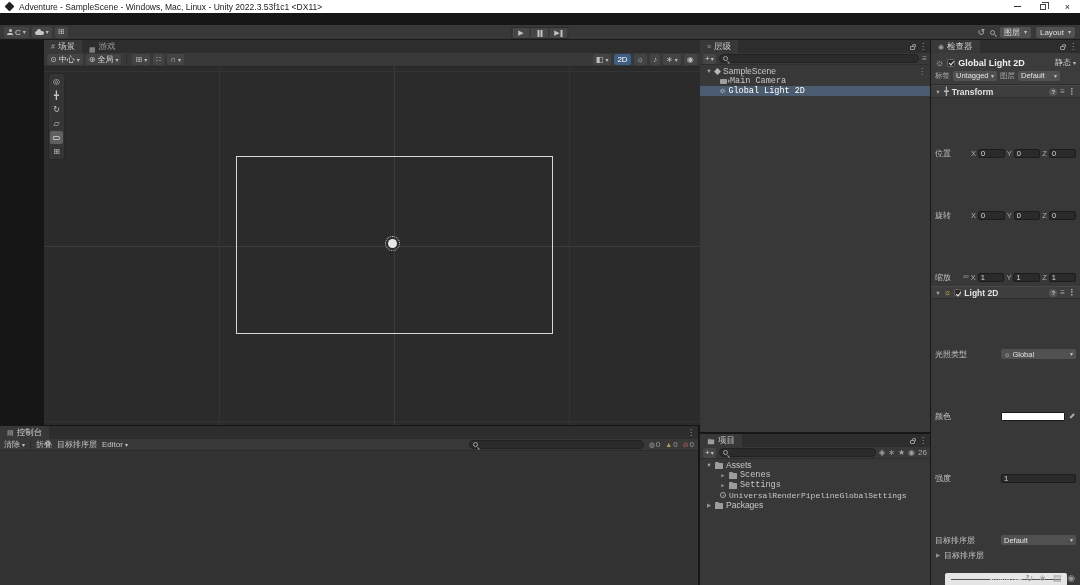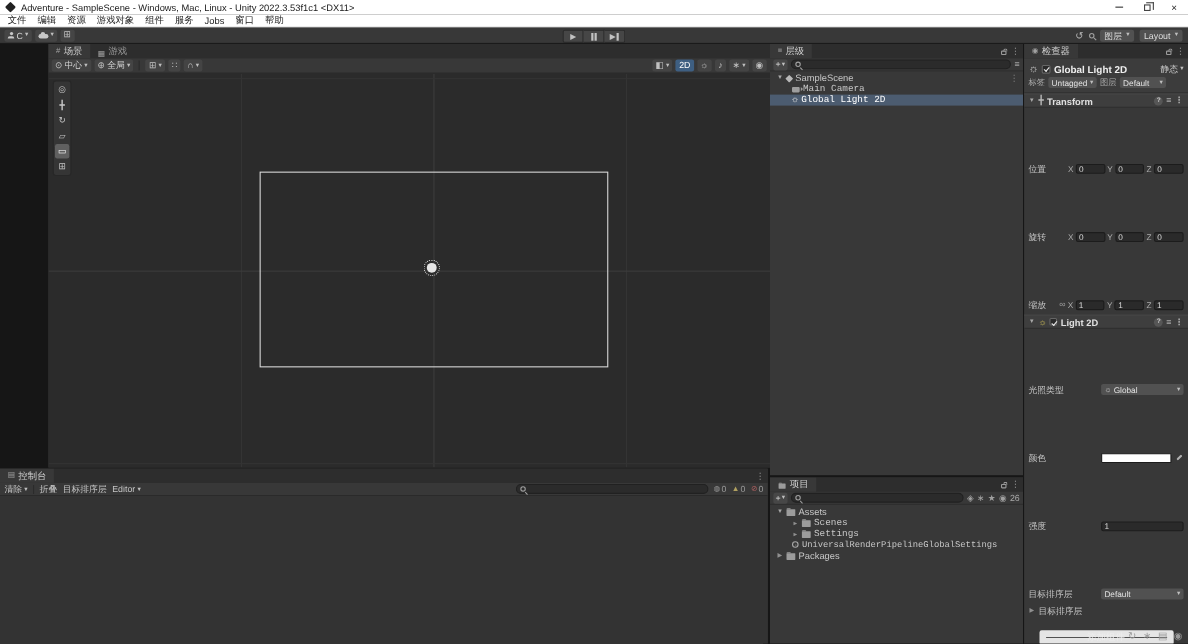--- a/index.html
+++ b/index.html
@@ -99,21 +99,21 @@
 .console-body{position:absolute;left:0;top:25px;right:0;bottom:0;background:#333333;}
 
 .inspector-panel{left:931px;top:40px;width:149px;height:545px;}
 .insp-head{padding:3px 4px 3px 4px;background:#3C3C3C;border-bottom:1px solid #2E2E2E;}
 .insp-title-row{display:flex;align-items:center;gap:3px;height:13px;}
 .go-icon{font-size:10px;color:#C8C8C8;line-height:1;}
 .checkbox{width:8px;height:8px;background:#2A2A2A;border:1px solid #666;border-radius:1.5px;position:relative;flex-shrink:0;}
 .checkbox.checked::after{content:'';position:absolute;left:2px;top:0.5px;width:2px;height:4px;border:solid #E8E8E8;border-width:0 1.5px 1.5px 0;transform:rotate(40deg);}
 .go-name{font-size:9px;font-weight:bold;color:#EFEFEF;flex:1;white-space:nowrap;overflow:hidden;}
 .static-dd{display:flex;align-items:center;gap:2px;font-size:8px;color:#CFCFCF;}
-.taglayer-row{display:flex;align-items:flex-start;gap:3px;height:11px;font-size:7.5px;color:#ABABAB;margin-top:1px;}
+.taglayer-row{display:flex;align-items:center;gap:3px;height:11px;font-size:7.5px;color:#ABABAB;margin-top:1px;}
 .dd{height:10px;background:#515151;border-radius:2px;display:flex;align-items:center;justify-content:space-between;padding:0 3px;font-size:7.5px;color:#E2E2E2;gap:2px;}
 .dd .dd-ico{font-size:7px;color:#D8D8D8;line-height:1;}
 .comp-header{height:13px;background:#3E3E3E;border-top:1px solid #474747;border-bottom:1px solid #2E2E2E;display:flex;align-items:center;gap:3px;padding:0 4px;font-size:8.5px;font-weight:bold;color:#E0E0E0;}
 .hdr-icons{margin-left:auto;display:flex;align-items:center;gap:3px;color:#A8A8A8;font-size:8px;}
 .help-icon{width:8px;height:8px;border-radius:50%;background:#565656;color:#D0D0D0;font-size:6px;display:flex;align-items:center;justify-content:center;}
 .comp-icon{font-size:8px;color:#B8B8B8;line-height:1;}
 .comp-icon.yellow{color:#D8C65A;}
 .irow{display:flex;align-items:center;gap:2px;padding:1.5px 4px;font-size:8px;color:#C4C4C4;margin-top:48px;}
 .ilabel{width:34px;flex-shrink:0;}
 .ilabel.wide{width:64px;}
@@ -143,31 +143,20 @@
       <span class="win-btn">
           <span class="min-glyph"></span>
         </span>
       <span class="win-btn">
           <span class="restore-glyph"></span>
         </span>
       <span class="win-btn">×</span>
     </span>
   </div>
 
-  <div class="menubar">
-    <span class="menu-item">文件</span>
-    <span class="menu-item">编辑</span>
-    <span class="menu-item">资源</span>
-    <span class="menu-item">游戏对象</span>
-    <span class="menu-item">组件</span>
-    <span class="menu-item">服务</span>
-    <span class="menu-item">Jobs</span>
-    <span class="menu-item">窗口</span>
-    <span class="menu-item">帮助</span>
-  </div>
 
   <div class="toolbar">
     <div class="tb-left">
       <div class="tb-btn">
         <span class="person-icon"></span>
         <span>C</span>
         <span class="caret">▾</span>
       </div>
       <div class="tb-btn">
         <span class="cloud-icon"></span>

